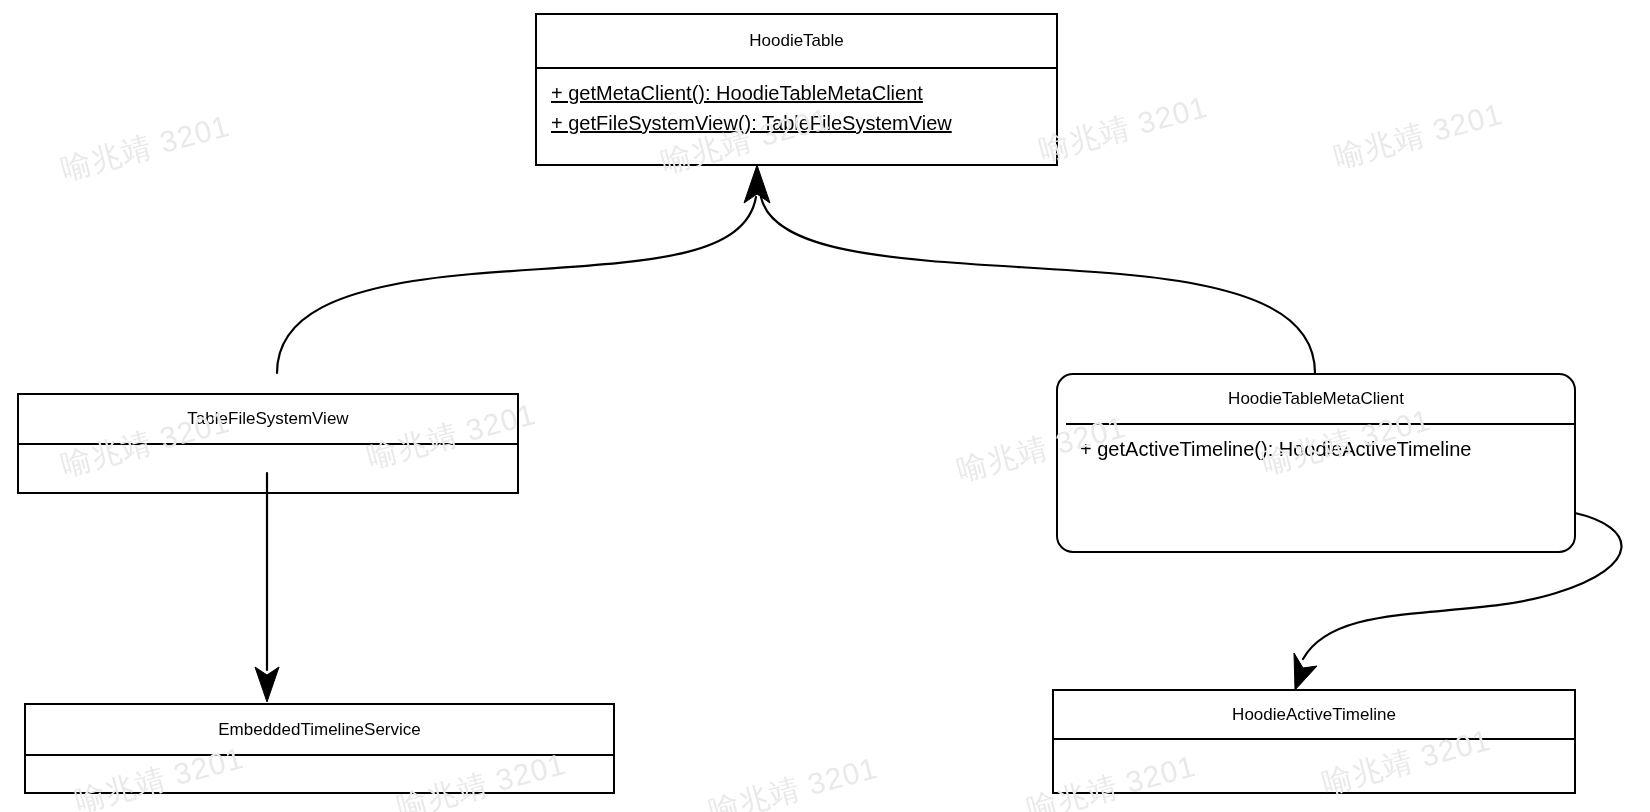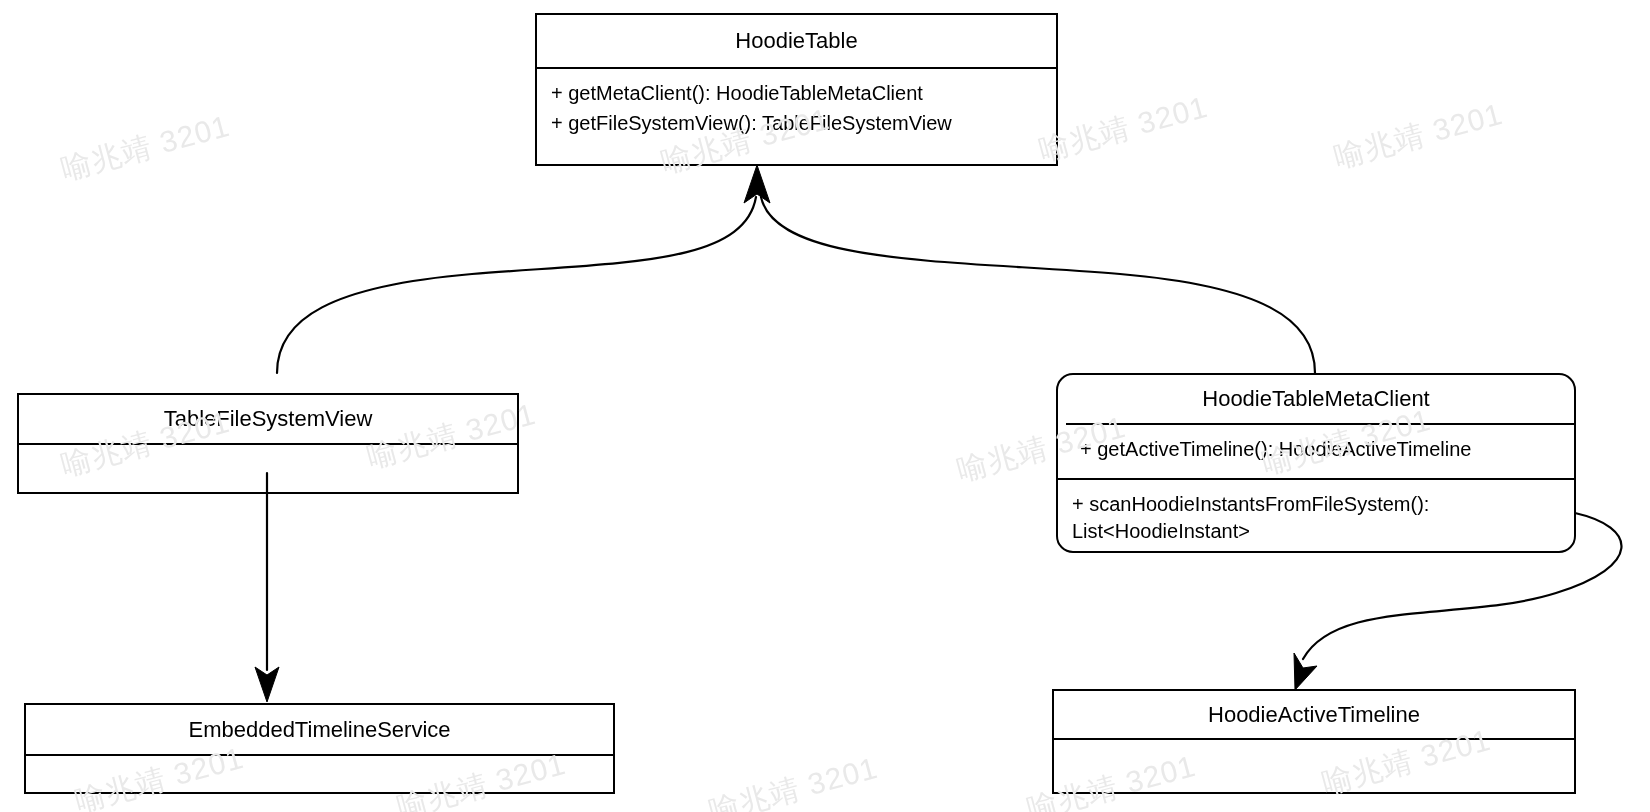--- a/index.html
+++ b/index.html
@@ -21,31 +21,31 @@
     border: 2px solid #000000;
     display: flex;
     flex-direction: column;
     z-index: 2;
   }
   .uml-title {
     flex: 0 0 auto;
     display: flex;
     align-items: center;
     justify-content: center;
-    font-size: 22px;
+    font-size: 17px;
     text-align: right;
   }
   .uml-section {
     box-sizing: border-box;
     border-top: 2px solid #000000;
     font-size: 20px;
     padding: 11px 14px;
     line-height: 27px;
   }
-  .uml-section.grow { flex: 1 1 auto; }
+  .uml-section.grow { flex: 1 1 auto; text-decoration: underline; }
   .uml-method + .uml-method { margin-top: 3px; }
 
   #cls-hoodie-table            { left: 535px;  top: 13px;  width: 523px; height: 153px; }
   #cls-hoodie-table .uml-title { height: 52px; }
 
   #cls-table-file-system-view            { left: 17px; top: 373px; width: 502px; height: 101px; margin-top: 20px; }
   #cls-table-file-system-view .uml-title { height: 48px; }
 
   #cls-hoodie-table-meta-client            { left: 1056px; top: 373px; width: 520px; height: 180px; border-radius: 17px; }
   #cls-hoodie-table-meta-client .uml-title { height: 48px; }
@@ -116,21 +116,20 @@
   </div>
 
   <div class="uml-class" id="cls-table-file-system-view">
     <div class="uml-title">TableFileSystemView</div>
     <div class="uml-section grow"></div>
   </div>
 
   <div class="uml-class" id="cls-hoodie-table-meta-client">
     <div class="uml-title">HoodieTableMetaClient</div>
     <div class="uml-section sec1">+ getActiveTimeline(): HoodieActiveTimeline</div>
-    <div class="uml-section grow">+ scanHoodieInstantsFromFileSystem(): List&lt;HoodieInstant&gt;</div>
   </div>
 
   <div class="uml-class" id="cls-embedded-timeline-service">
     <div class="uml-title">EmbeddedTimelineService</div>
     <div class="uml-section grow"></div>
   </div>
 
   <div class="uml-class" id="cls-hoodie-active-timeline">
     <div class="uml-title">HoodieActiveTimeline</div>
     <div class="uml-section grow"></div>

